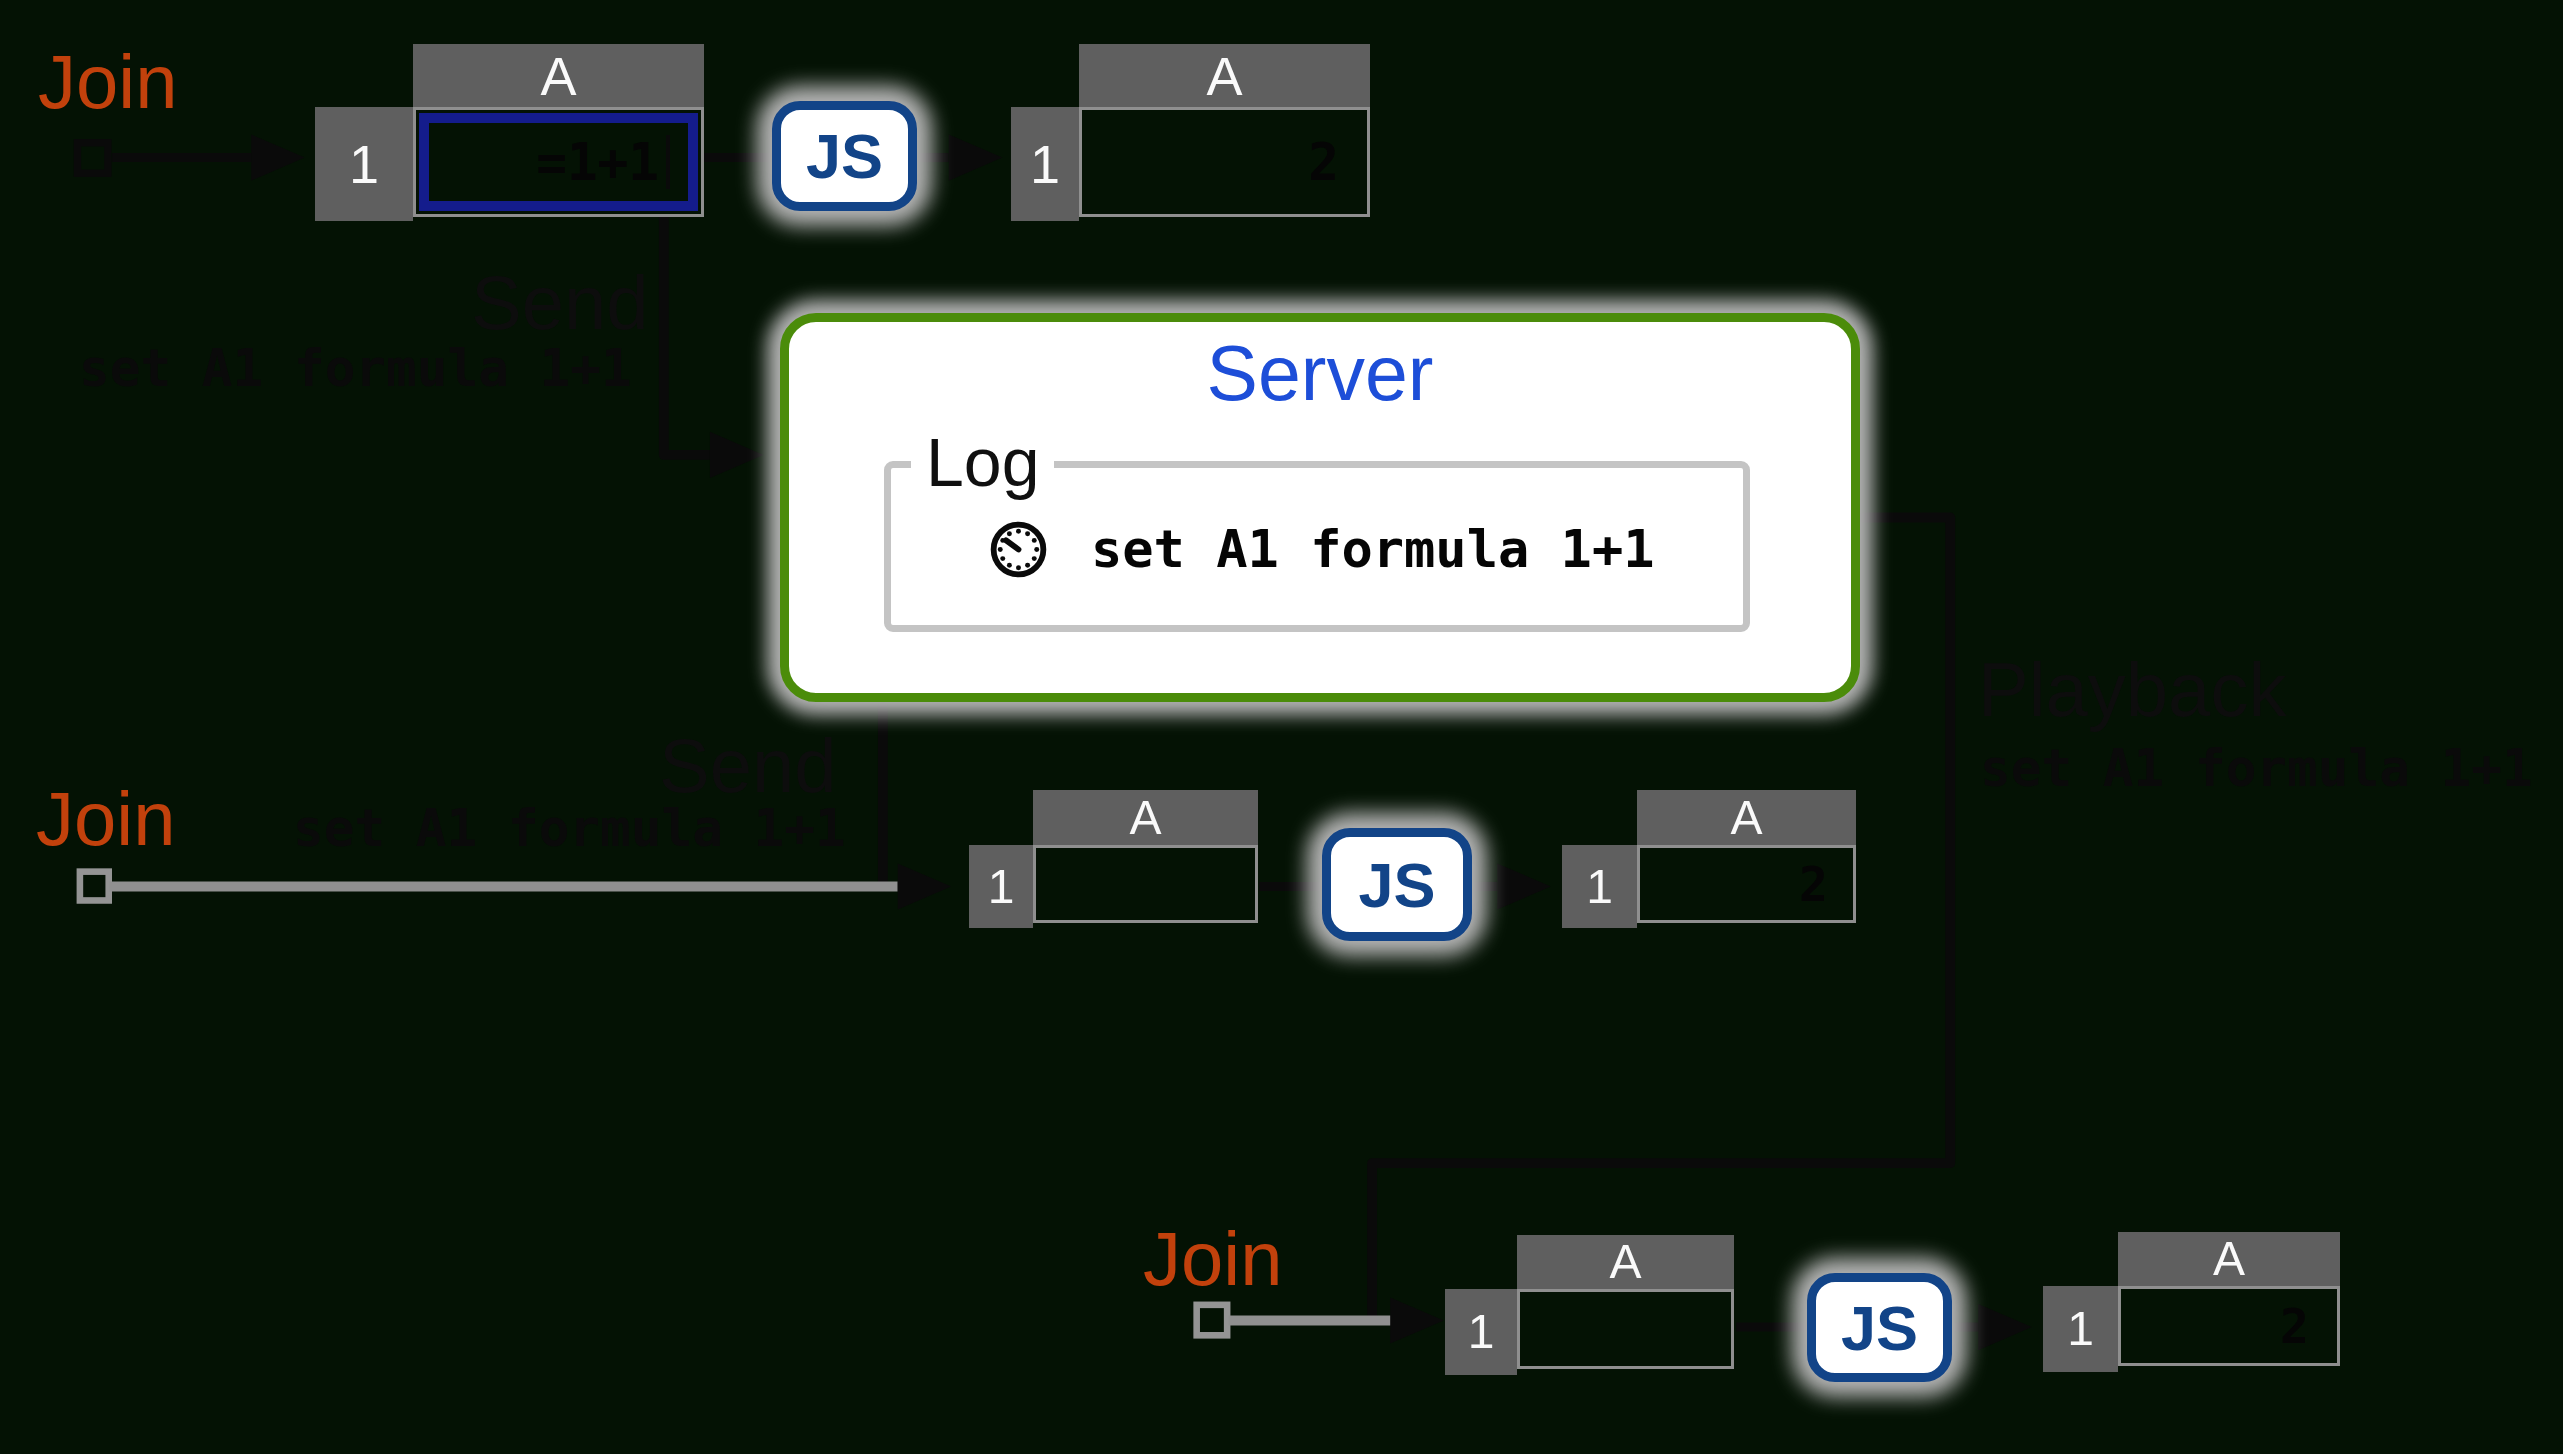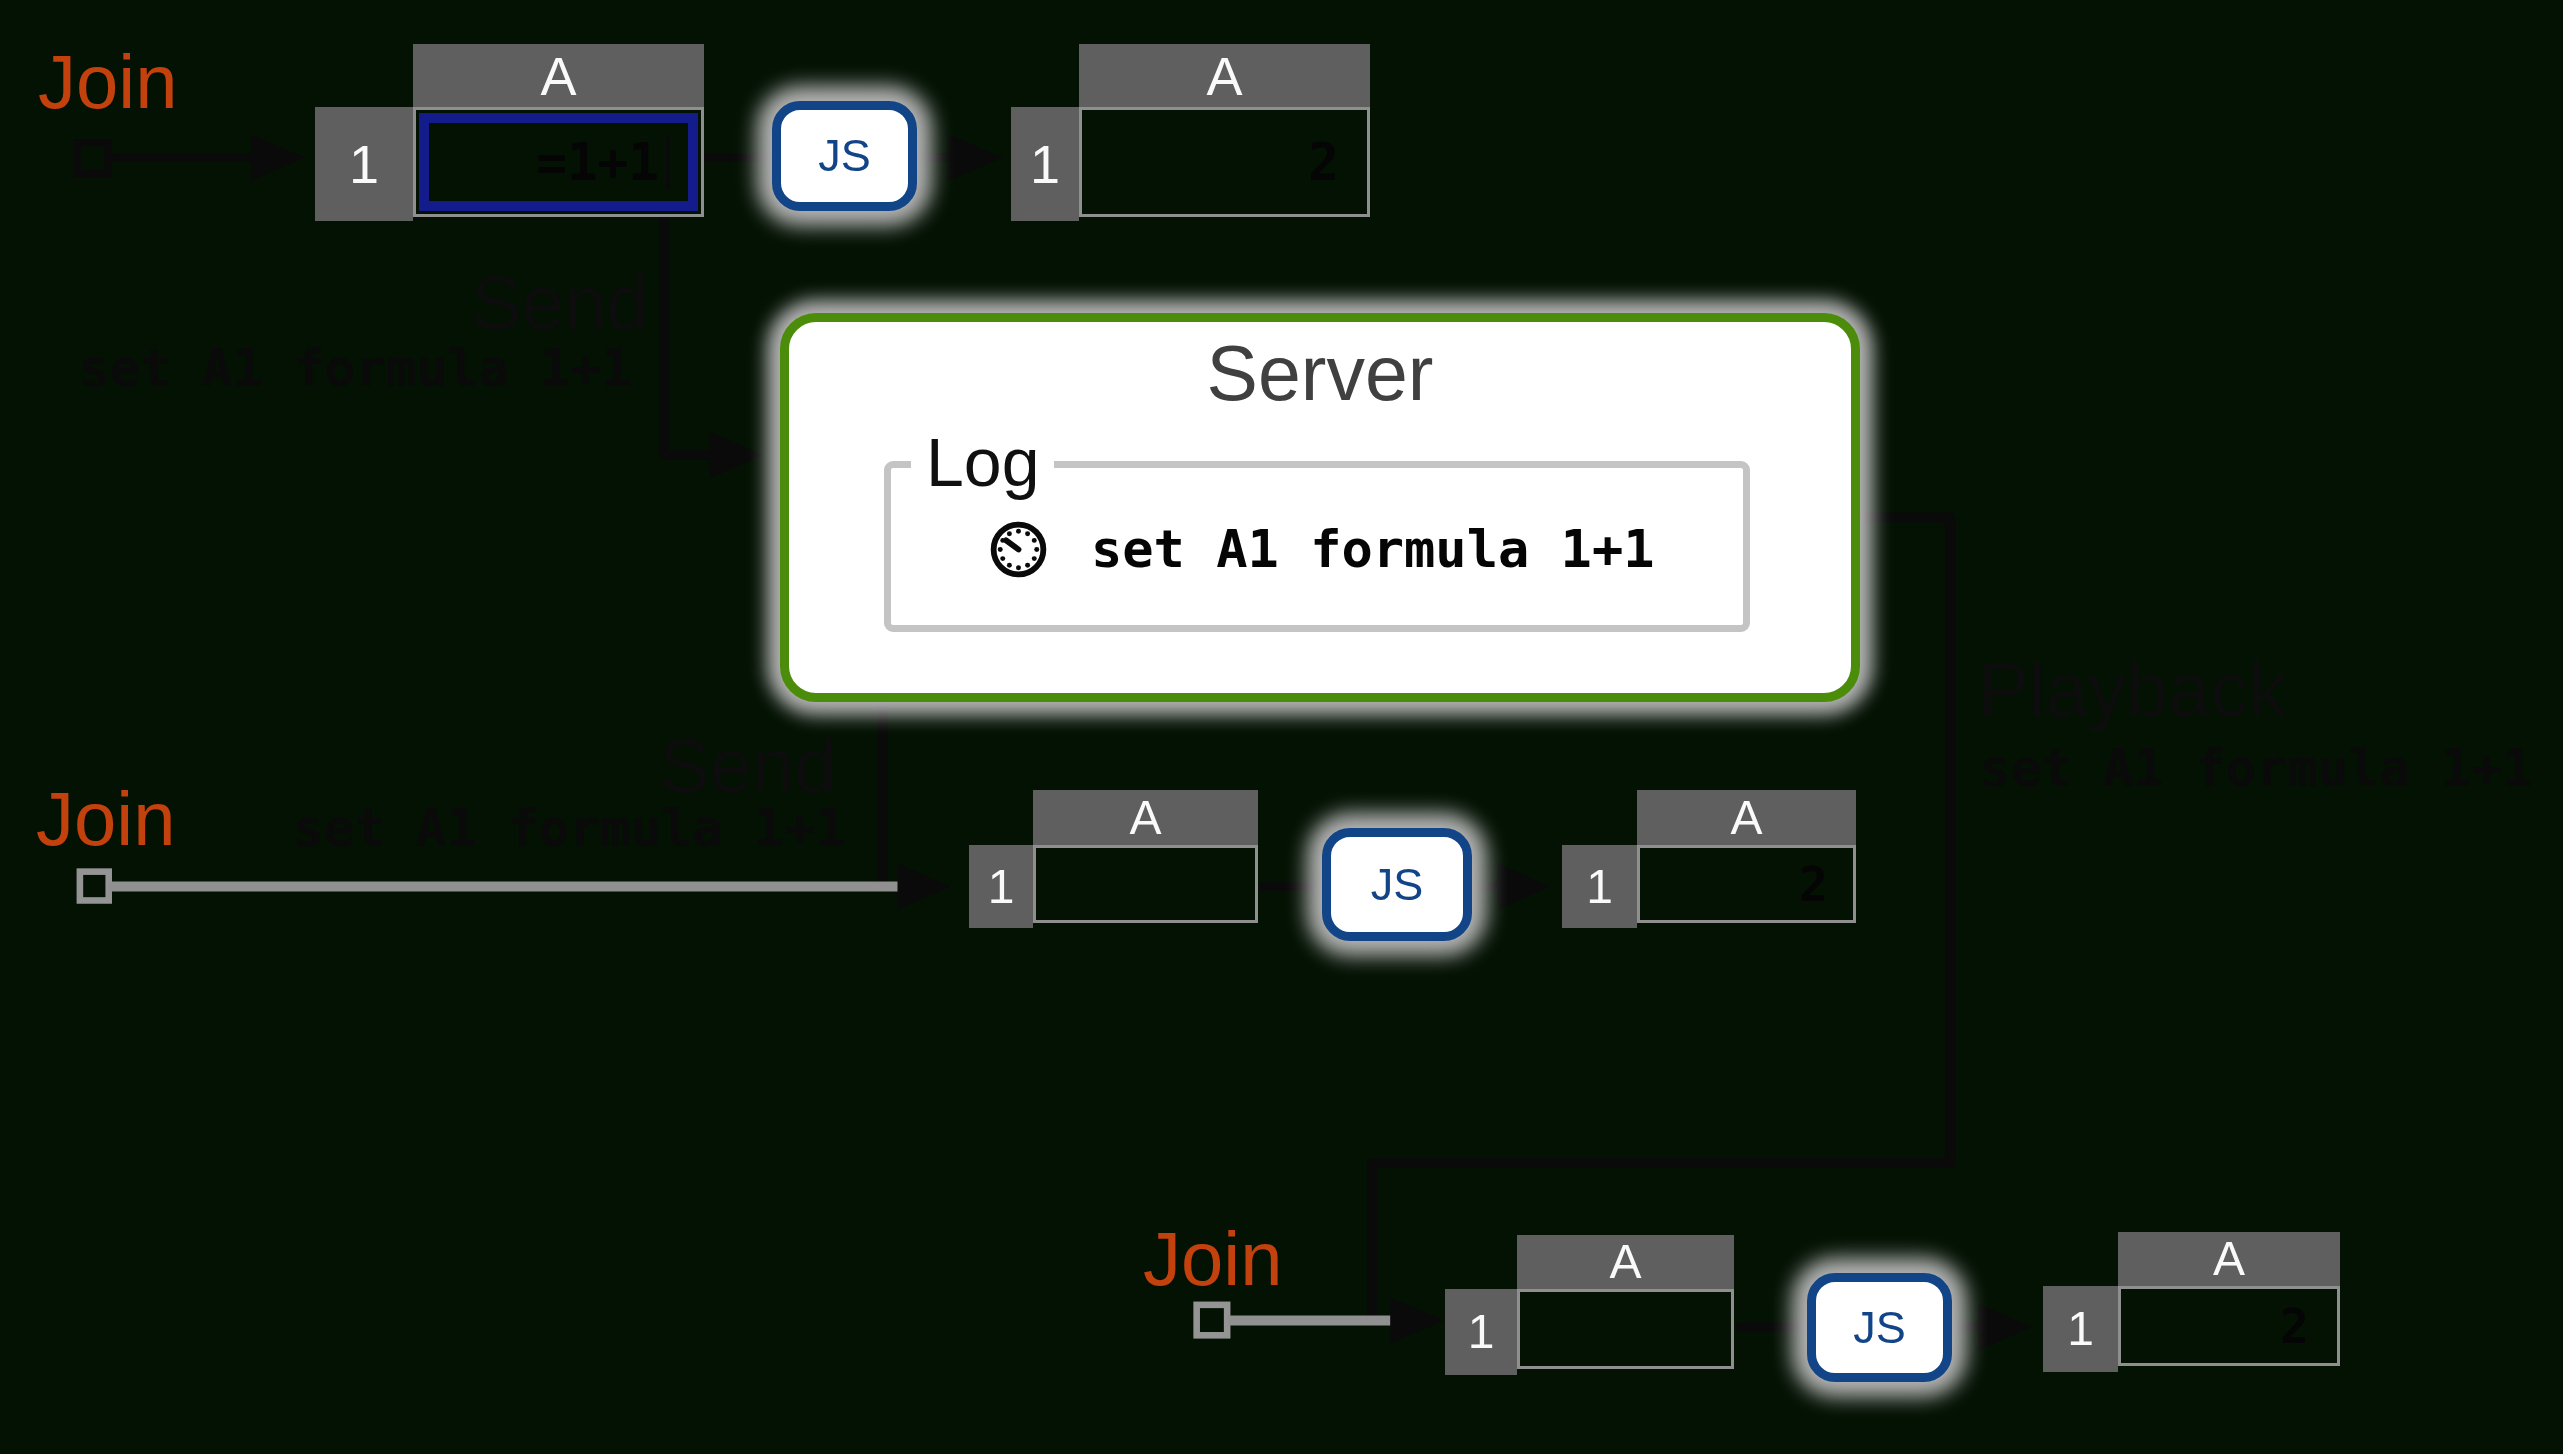--- a/index.html
+++ b/index.html
@@ -35,33 +35,33 @@
   .selection{
     position:absolute;inset:3.3px;border:10.7px solid #141c8c;box-sizing:border-box;
     display:flex;align-items:center;justify-content:flex-end;padding-right:18px;
   }
   .cursor{display:inline-block;width:4.1px;height:54px;background:#0a0a0a;margin-left:6.6px;}
 
   
   .js-node{
     position:absolute;background:#ffffff;border:9px solid #124488;border-radius:28px;
     box-sizing:border-box;display:flex;align-items:center;justify-content:center;
-    color:#124488;font-weight:normal;font-size:45px;
+    color:#124488;font-weight:bold;font-size:63px;
     box-shadow:0 0 20px 15px #b4b4b4;
   }
 
   
   .server{
     position:absolute;left:780px;top:313px;width:1080px;height:389px;
     background:#ffffff;border:9px solid #4b8c0a;border-radius:36px;box-sizing:border-box;
     box-shadow:0 0 18px 13px #b4b4b4;
   }
   .server-title{
     position:absolute;left:0;right:0;top:13px;text-align:center;
-    font-size:77px;color:#404040;line-height:1;
+    font-size:77px;color:#1d4ed8;line-height:1;
   }
   .log-box{
     position:absolute;left:95px;top:139px;width:866px;height:171px;
     border:7.4px solid #c4c4c4;border-radius:9px;box-sizing:border-box;
   }
   .log-legend{
     position:absolute;left:20px;top:-43px;background:#ffffff;padding:0 15px;
     font-size:68px;color:#101010;line-height:1.1;
   }
   .log-entry{

